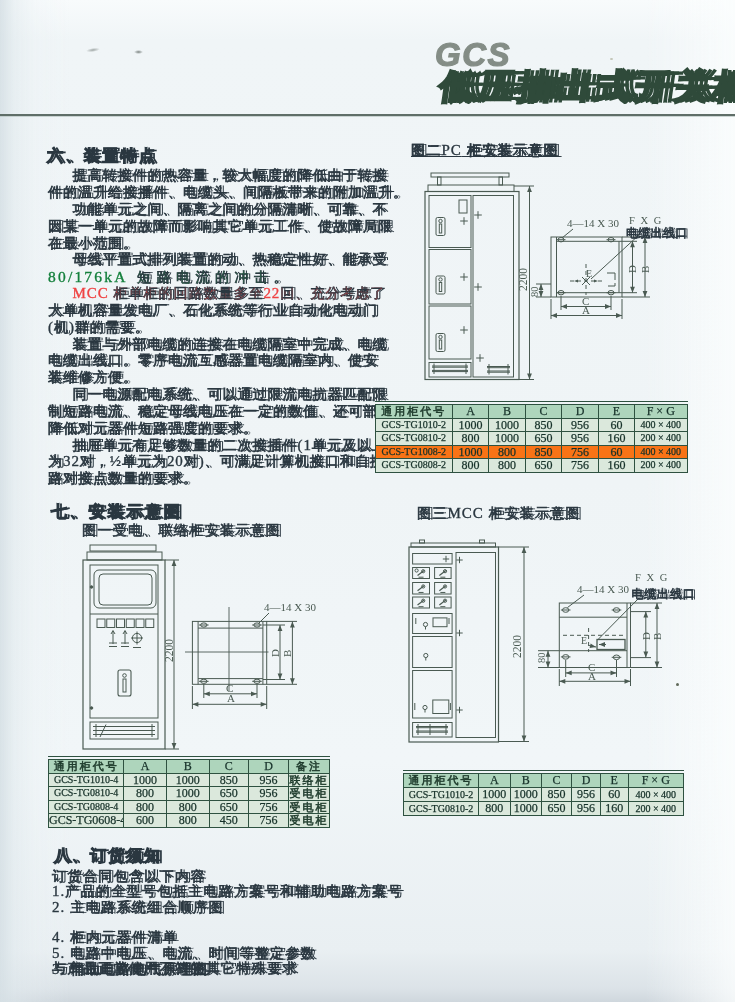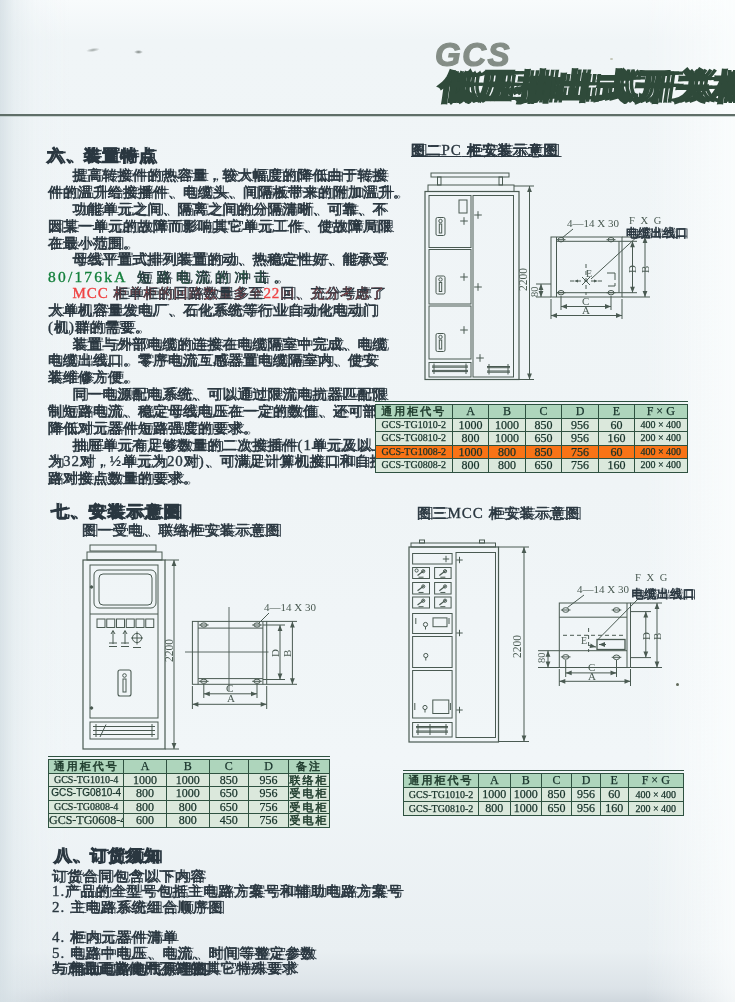--- a/index.html
+++ b/index.html
@@ -131,21 +131,21 @@
       </tr>
       <tr style="height:12.6px;line-height:12.6px;background:#dbe8dc">
         <td style="border:1px solid #2e5140;font-family:'Liberation Serif',serif;font-size:10px;color:#17322a;-webkit-text-stroke:0.25px #17322a;white-space:nowrap;">GCS-TG1010-4</td>
         <td style="border:1px solid #2e5140;font-family:'Liberation Serif',serif;font-size:12px;color:#17322a;-webkit-text-stroke:0.25px #17322a;white-space:nowrap;">1000</td>
         <td style="border:1px solid #2e5140;font-family:'Liberation Serif',serif;font-size:12px;color:#17322a;-webkit-text-stroke:0.25px #17322a;white-space:nowrap;">1000</td>
         <td style="border:1px solid #2e5140;font-family:'Liberation Serif',serif;font-size:12px;color:#17322a;-webkit-text-stroke:0.25px #17322a;white-space:nowrap;">850</td>
         <td style="border:1px solid #2e5140;font-family:'Liberation Serif',serif;font-size:12px;color:#17322a;-webkit-text-stroke:0.25px #17322a;white-space:nowrap;">956</td>
         <td style="border:1px solid #2e5140;font-family:'Liberation Sans';font-size:11px;letter-spacing:2.0px;-webkit-text-stroke:0.5px #1d3a2b;color:#1d3a2b;white-space:nowrap;">联络柜</td>
       </tr>
       <tr style="height:12.6px;line-height:12.6px;background:#dbe8dc">
-        <td style="border:1px solid #2e5140;font-family:Liberation Sans, sans-serif;font-size:10px;color:#17322a;-webkit-text-stroke:0.25px #17322a;white-space:nowrap;">GCS-TG0810-4</td>
+        <td style="border:1px solid #2e5140;font-family:Liberation Serif, serif;font-size:10px;color:#17322a;-webkit-text-stroke:0.25px #17322a;white-space:nowrap;">GCS-TG0810-4</td>
         <td style="border:1px solid #2e5140;font-family:'Liberation Serif',serif;font-size:12px;color:#17322a;-webkit-text-stroke:0.25px #17322a;white-space:nowrap;">800</td>
         <td style="border:1px solid #2e5140;font-family:'Liberation Serif',serif;font-size:12px;color:#17322a;-webkit-text-stroke:0.25px #17322a;white-space:nowrap;">1000</td>
         <td style="border:1px solid #2e5140;font-family:'Liberation Serif',serif;font-size:12px;color:#17322a;-webkit-text-stroke:0.25px #17322a;white-space:nowrap;">650</td>
         <td style="border:1px solid #2e5140;font-family:'Liberation Serif',serif;font-size:12px;color:#17322a;-webkit-text-stroke:0.25px #17322a;white-space:nowrap;">956</td>
         <td style="border:1px solid #2e5140;font-family:'Liberation Sans';font-size:11px;letter-spacing:2.0px;-webkit-text-stroke:0.5px #1d3a2b;color:#1d3a2b;white-space:nowrap;">受电柜</td>
       </tr>
       <tr style="height:12.6px;line-height:12.6px;background:#dbe8dc">
         <td style="border:1px solid #2e5140;font-family:'Liberation Serif',serif;font-size:10px;color:#17322a;-webkit-text-stroke:0.25px #17322a;white-space:nowrap;">GCS-TG0808-4</td>
         <td style="border:1px solid #2e5140;font-family:'Liberation Serif',serif;font-size:12px;color:#17322a;-webkit-text-stroke:0.25px #17322a;white-space:nowrap;">800</td>
         <td style="border:1px solid #2e5140;font-family:'Liberation Serif',serif;font-size:12px;color:#17322a;-webkit-text-stroke:0.25px #17322a;white-space:nowrap;">800</td>

